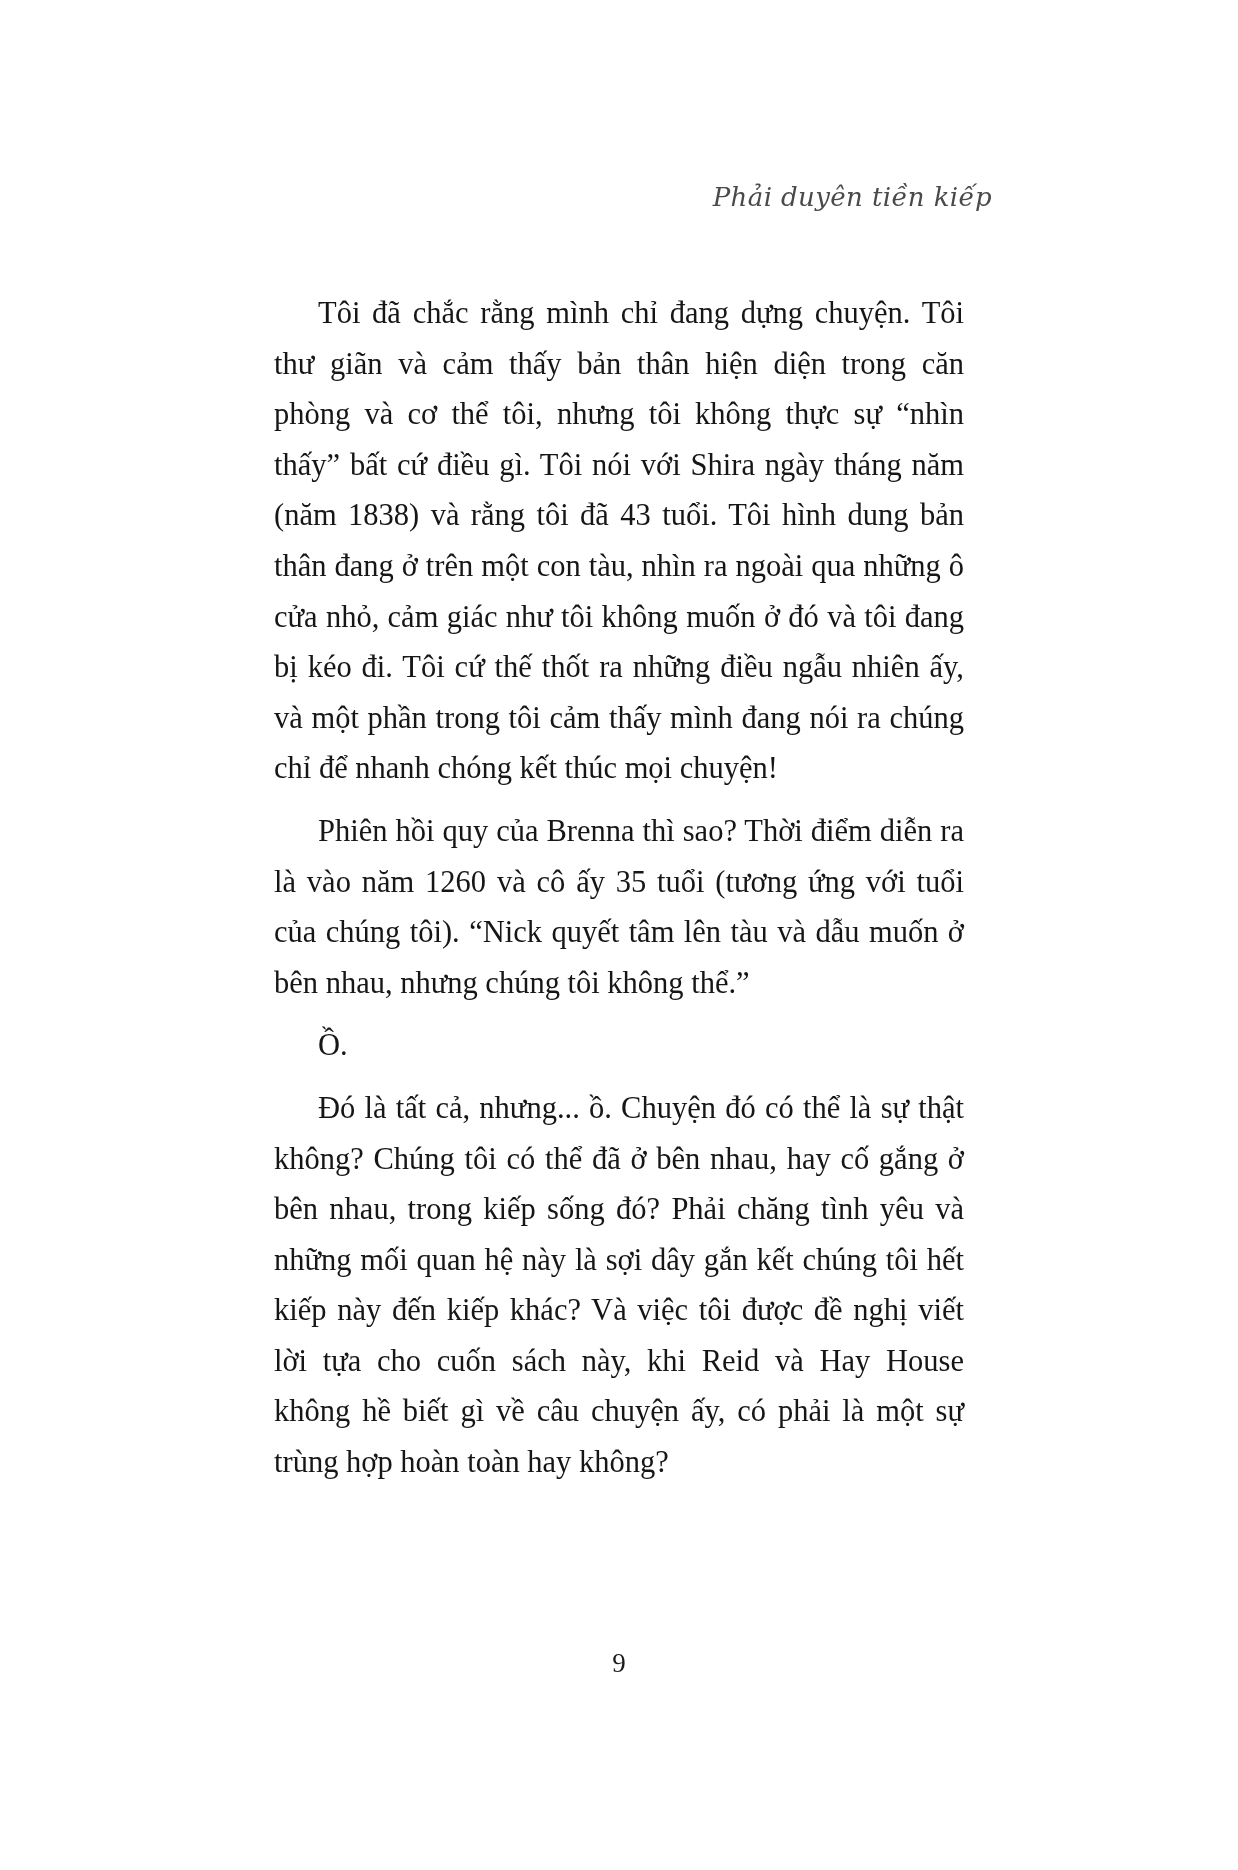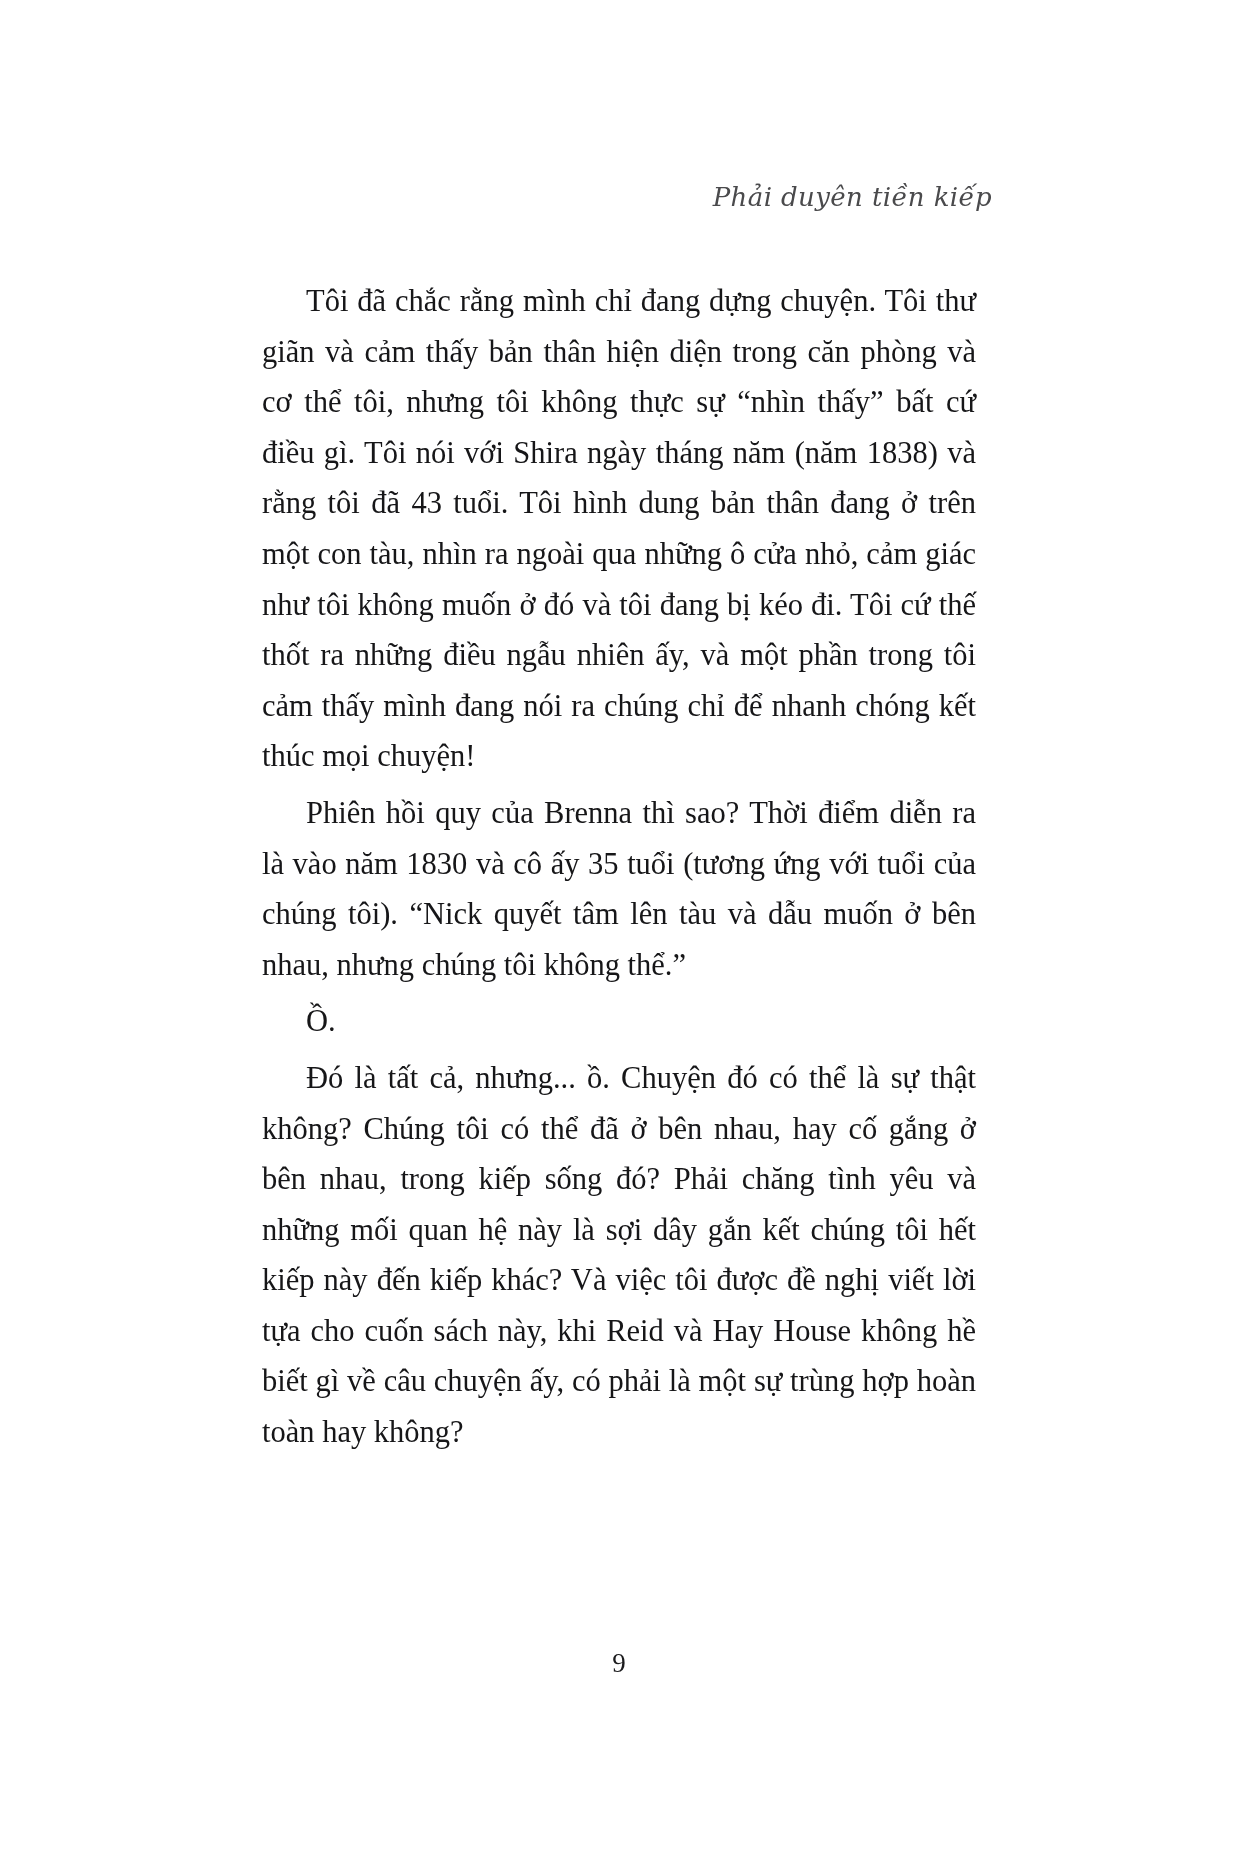--- a/index.html
+++ b/index.html
@@ -41,21 +41,21 @@
     width: 714px;
   }
 
   .para {
     font-family: "Liberation Serif", "DejaVu Serif", serif;
     font-size: 30.5px;
     line-height: 50.6px;
     color: #161618;
     text-align: justify;
     text-justify: inter-word;
-    margin: 0;
+    margin: 12px;
     text-indent: 44px;
     hyphens: none;
     -webkit-hyphens: none;
   }
   .para + .para {
     margin-top: 6px;
   }
   .para.last-line-left {
     text-align-last: left;
   }
@@ -80,21 +80,21 @@
 <body>
 
 <div class="page">
 
   <div class="running-head">Phải duyên tiền kiếp</div>
 
   <div class="text-block">
 
     <p class="para last-line-left">Tôi đã chắc rằng mình chỉ đang dựng chuyện. Tôi thư giãn và cảm thấy bản thân hiện diện trong căn phòng và cơ thể tôi, nhưng tôi không thực sự “nhìn thấy” bất cứ điều gì. Tôi nói với Shira ngày tháng năm (năm 1838) và rằng tôi đã 43 tuổi. Tôi hình dung bản thân đang ở trên một con tàu, nhìn ra ngoài qua những ô cửa nhỏ, cảm giác như tôi không muốn ở đó và tôi đang bị kéo đi. Tôi cứ thế thốt ra những điều ngẫu nhiên ấy, và một phần trong tôi cảm thấy mình đang nói ra chúng chỉ để nhanh chóng kết thúc mọi chuyện!</p>
 
-    <p class="para last-line-left">Phiên hồi quy của Brenna thì sao? Thời điểm diễn ra là vào năm 1830 và cô ấy 35 tuổi (tương ứng với tuổi của chúng tôi). “Nick quyết tâm lên tàu và dẫu muốn ở bên nhau, nhưng chúng tôi không thể.”</p>
+    <p class="para last-line-left">Phiên hồi quy của Brenna thì sao? Thời điểm diễn ra là vào năm 1260 và cô ấy 35 tuổi (tương ứng với tuổi của chúng tôi). “Nick quyết tâm lên tàu và dẫu muốn ở bên nhau, nhưng chúng tôi không thể.”</p>
 
     <p class="para short">Ồ.</p>
 
     <p class="para last-line-left">Đó là tất cả, nhưng... ồ. Chuyện đó có thể là sự thật không? Chúng tôi có thể đã ở bên nhau, hay cố gắng ở bên nhau, trong kiếp sống đó? Phải chăng tình yêu và những mối quan hệ này là sợi dây gắn kết chúng tôi hết kiếp này đến kiếp khác? Và việc tôi được đề nghị viết lời tựa cho cuốn sách này, khi Reid và Hay House không hề biết gì về câu chuyện ấy, có phải là một sự trùng hợp hoàn toàn hay không?</p>
 
   </div>
 
   <div class="folio">9</div>
 
 </div>

